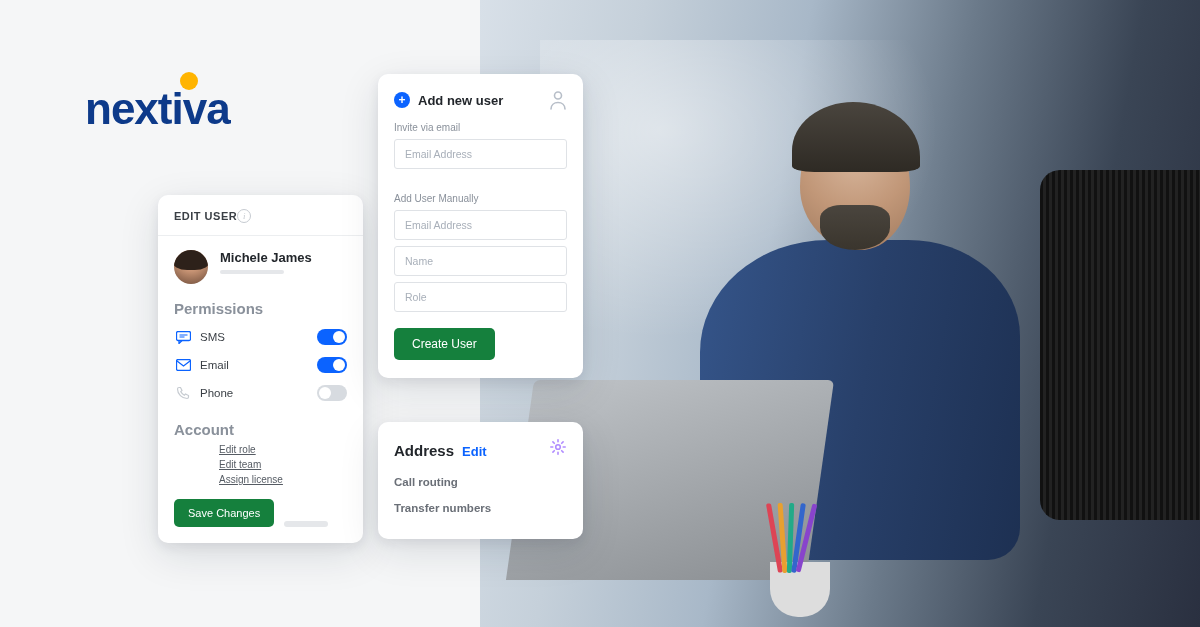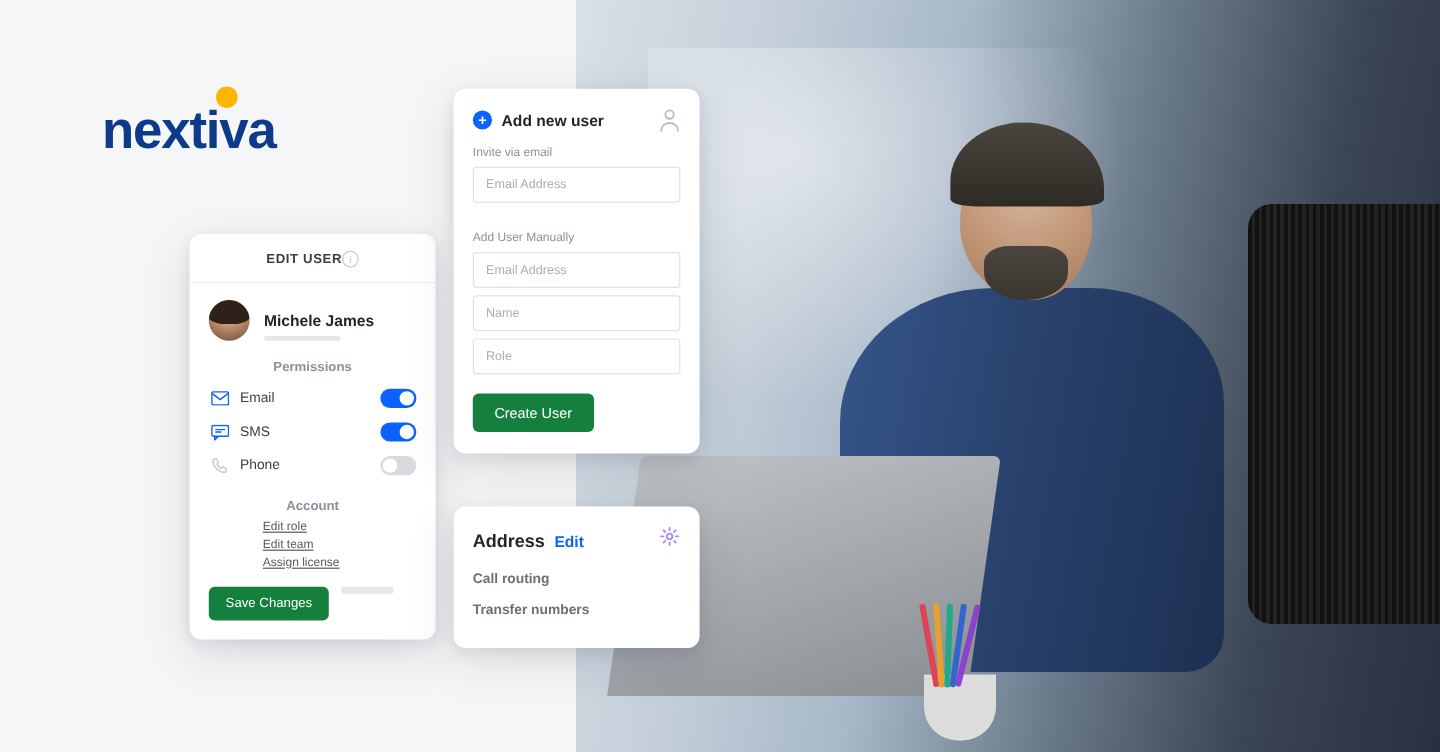--- a/index.html
+++ b/index.html
@@ -109,66 +109,66 @@
     background: #fff;
     border-radius: 10px;
     box-shadow: 0 12px 40px rgba(20,30,50,0.12), 0 4px 12px rgba(20,30,50,0.08);
   }
 
   
   .edit-user {
     left: 158px; top: 195px; width: 205px; padding: 0 0 16px 0;
   }
   .edit-user .header {
-    display: flex; justify-content: center; align-items: center;
+    display: flex; justify-content: flex-start; align-items: center;
     padding: 14px 16px 12px 16px;
     border-bottom: 1px solid #eceef0;
   }
   .edit-user .header .title {
     font-size: 11px; font-weight: 700; letter-spacing: 0.5px; color: #3a3f45;
   }
   .info-icon {
     width: 14px; height: 14px; border: 1px solid #c6cbd1; border-radius: 50%;
     color: #c6cbd1; font-size: 9px; display: flex; align-items: center; justify-content: center;
     font-style: italic; font-family: Georgia, serif;
   }
-  .user-row { display: flex; align-items: flex-end; padding: 14px 16px 8px 16px; }
+  .user-row { display: flex; align-items: flex-start; padding: 14px 16px 8px 16px; }
   .avatar {
     width: 34px; height: 34px; border-radius: 50%;
     background: radial-gradient(circle at 50% 25%, #e2b89f 0%, #c99575 40%, #6b4a38 100%);
     position: relative; overflow: hidden;
     margin-right: 12px;
   }
   .avatar::after {
     content: ""; position: absolute; left: -2px; top: -2px; width: 38px; height: 22px;
     background: #2d211a; border-radius: 50% 50% 40% 40%;
   }
   .user-row .meta { display: flex; flex-direction: column; }
   .user-row .name { font-size: 13px; font-weight: 700; color: #22262b; }
   .user-row .bar { margin-top: 5px; width: 64px; height: 4px; background: #e5e7ea; border-radius: 2px; }
 
-  .section-label { font-size: 11px; font-weight: 600; color: #8a919b; padding: 8px 16px 6px 16px; text-align: center; }
+  .section-label { font-size: 15px; font-weight: 600; color: #8a919b; padding: 8px 16px 6px 16px; }
   .perm-list { padding: 0 16px; }
   .perm-row { display: flex; align-items: center; height: 28px; }
   .perm-row .ico { width: 18px; display: flex; justify-content: center; margin-right: 8px; }
   .perm-row .lbl { flex: 1; font-size: 11.5px; color: #3a3f45; }
   .toggle {
     width: 30px; height: 16px; border-radius: 8px; position: relative;
     background: #d7dbe0; cursor: pointer;
   }
   .toggle .knob {
     position: absolute; top: 2px; left: 2px; width: 12px; height: 12px; border-radius: 50%; background: #fff;
     transition: left .1s;
   }
   .toggle.on { background: #0b63ff; }
   .toggle.on .knob { left: 16px; }
 
   .account-links { padding: 0 16px; display: flex; flex-direction: column; gap: 4px; }
   .account-links a { font-size: 10px; color: #555b63; text-decoration: underline; cursor: pointer; margin-left: 45px; }
-  .card-footer { display: flex; align-items: flex-start; gap: 10px; padding: 14px 16px 0 16px; }
+  .card-footer { display: flex; align-items: flex-end; gap: 10px; padding: 14px 16px 0 16px; }
   .btn-primary {
     background: #15803d; color: #fff; border: none; border-radius: 5px;
     font-size: 11px; font-weight: 400; padding: 8px 14px; cursor: pointer;
   }
   .btn-primary.large { font-size: 12px; padding: 9px 18px; }
   .footer-bar { width: 44px; height: 6px; background: #e5e7ea; border-radius: 3px; }
 
   
   .add-user {
     left: 378px; top: 74px; width: 205px; padding: 16px 16px 18px 16px;
@@ -239,47 +239,47 @@
   </div>
   <div class="user-row">
     <div class="avatar"></div>
     <div class="meta">
       <span class="name">Michele James</span>
       <span class="bar"></span>
     </div>
   </div>
   <div class="section-label">Permissions</div>
   <div class="perm-list">
-    <div class="perm-row">
-      <span class="ico">
-        <svg width="15" height="12" viewBox="0 0 15 12">
-            <rect x="0.5" y="0.5" width="14" height="11" rx="1.5" fill="none" stroke="#0b63ff" stroke-width="1.3"></rect>
-            <path d="M1 2l6.5 5L14 2" fill="none" stroke="#0b63ff" stroke-width="1.3"></path>
-          </svg>
-      </span>
-      <span class="lbl">Email</span>
-      <span class="toggle on">
-          <span class="knob"></span>
-        </span>
-    </div>
     <div class="perm-row">
       <span class="ico">
         <svg width="15" height="13" viewBox="0 0 15 13">
             <rect x="0.5" y="0.5" width="14" height="9" rx="1.5" fill="none" stroke="#0b63ff" stroke-width="1.3"></rect>
             <path d="M3 9.5v3l3-3" fill="none" stroke="#0b63ff" stroke-width="1.3"></path>
             <path d="M3.5 4h8M3.5 6h5" stroke="#0b63ff" stroke-width="1.1"></path>
           </svg>
       </span>
       <span class="lbl">SMS</span>
       <span class="toggle on">
           <span class="knob"></span>
         </span>
     </div>
     <div class="perm-row">
       <span class="ico">
+        <svg width="15" height="12" viewBox="0 0 15 12">
+            <rect x="0.5" y="0.5" width="14" height="11" rx="1.5" fill="none" stroke="#0b63ff" stroke-width="1.3"></rect>
+            <path d="M1 2l6.5 5L14 2" fill="none" stroke="#0b63ff" stroke-width="1.3"></path>
+          </svg>
+      </span>
+      <span class="lbl">Email</span>
+      <span class="toggle on">
+          <span class="knob"></span>
+        </span>
+    </div>
+    <div class="perm-row">
+      <span class="ico">
         <svg width="14" height="14" viewBox="0 0 14 14">
             <path d="M3 1.5c-.8 0-1.5.7-1.5 1.5 0 5 4.5 9.5 9.5 9.5.8 0 1.5-.7 1.5-1.5V9.5L9.5 8l-1.2 1.2C7 8.5 5.5 7 4.8 5.7L6 4.5 4.5 1.5H3z" fill="none" stroke="#c6cbd1" stroke-width="1.2"></path>
           </svg>
       </span>
       <span class="lbl">Phone</span>
       <span class="toggle">
           <span class="knob"></span>
         </span>
     </div>
   </div>

